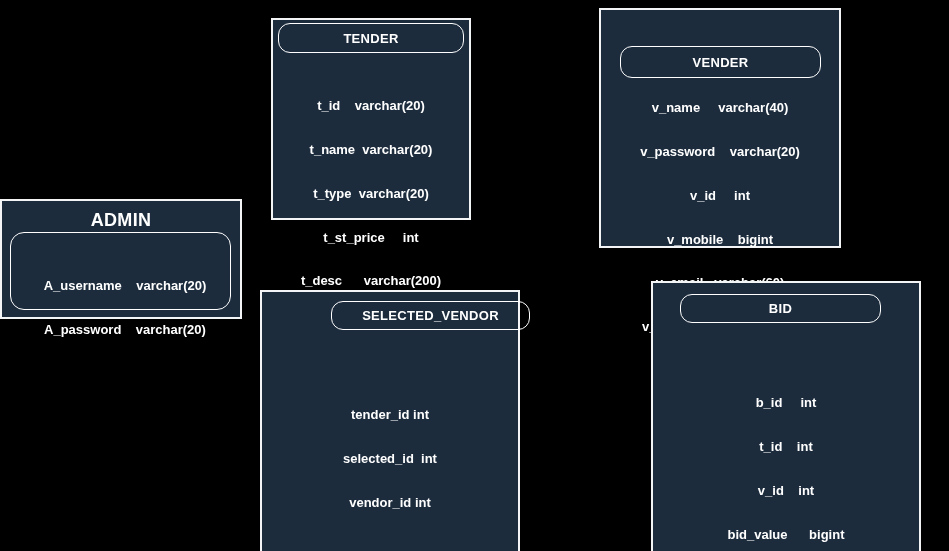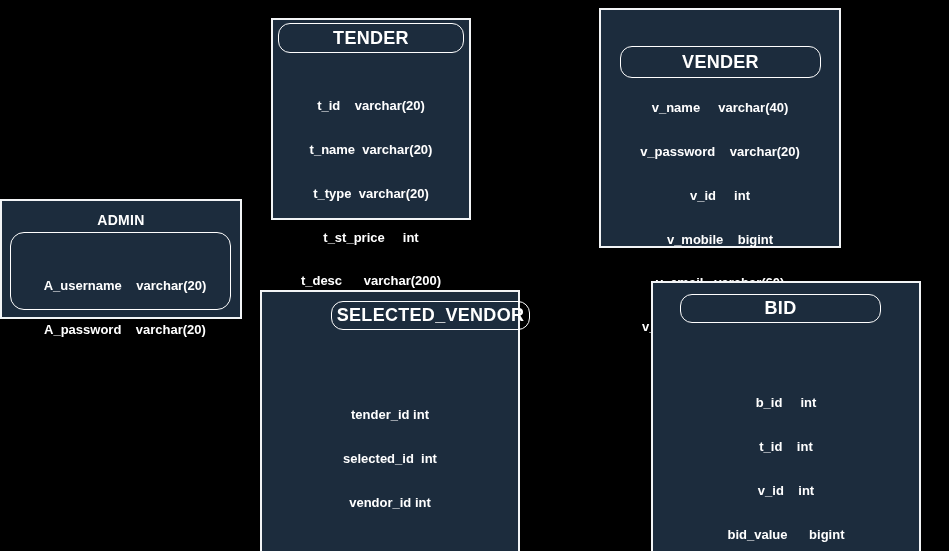--- a/index.html
+++ b/index.html
@@ -34,33 +34,33 @@
     border: 1.5px solid #ffffff;
     border-radius: 12px;
     box-sizing: border-box;
     display: flex;
     align-items: center;
     justify-content: center;
     background: transparent;
   }
   .title-text {
     color: #ffffff;
-    font-size: 18px;
+    font-size: 13px;
     font-weight: bold;
     letter-spacing: 0.3px;
     white-space: nowrap;
   }
   
   .title-plain {
     position: absolute;
     display: flex;
     align-items: center;
     justify-content: center;
     color: #ffffff;
-    font-size: 14px;
+    font-size: 18px;
     font-weight: bold;
     letter-spacing: 0.3px;
     white-space: nowrap;
   }
   
   .field-pill {
     position: absolute;
     border: 1.5px solid #ffffff;
     border-radius: 14px;
     box-sizing: border-box;

